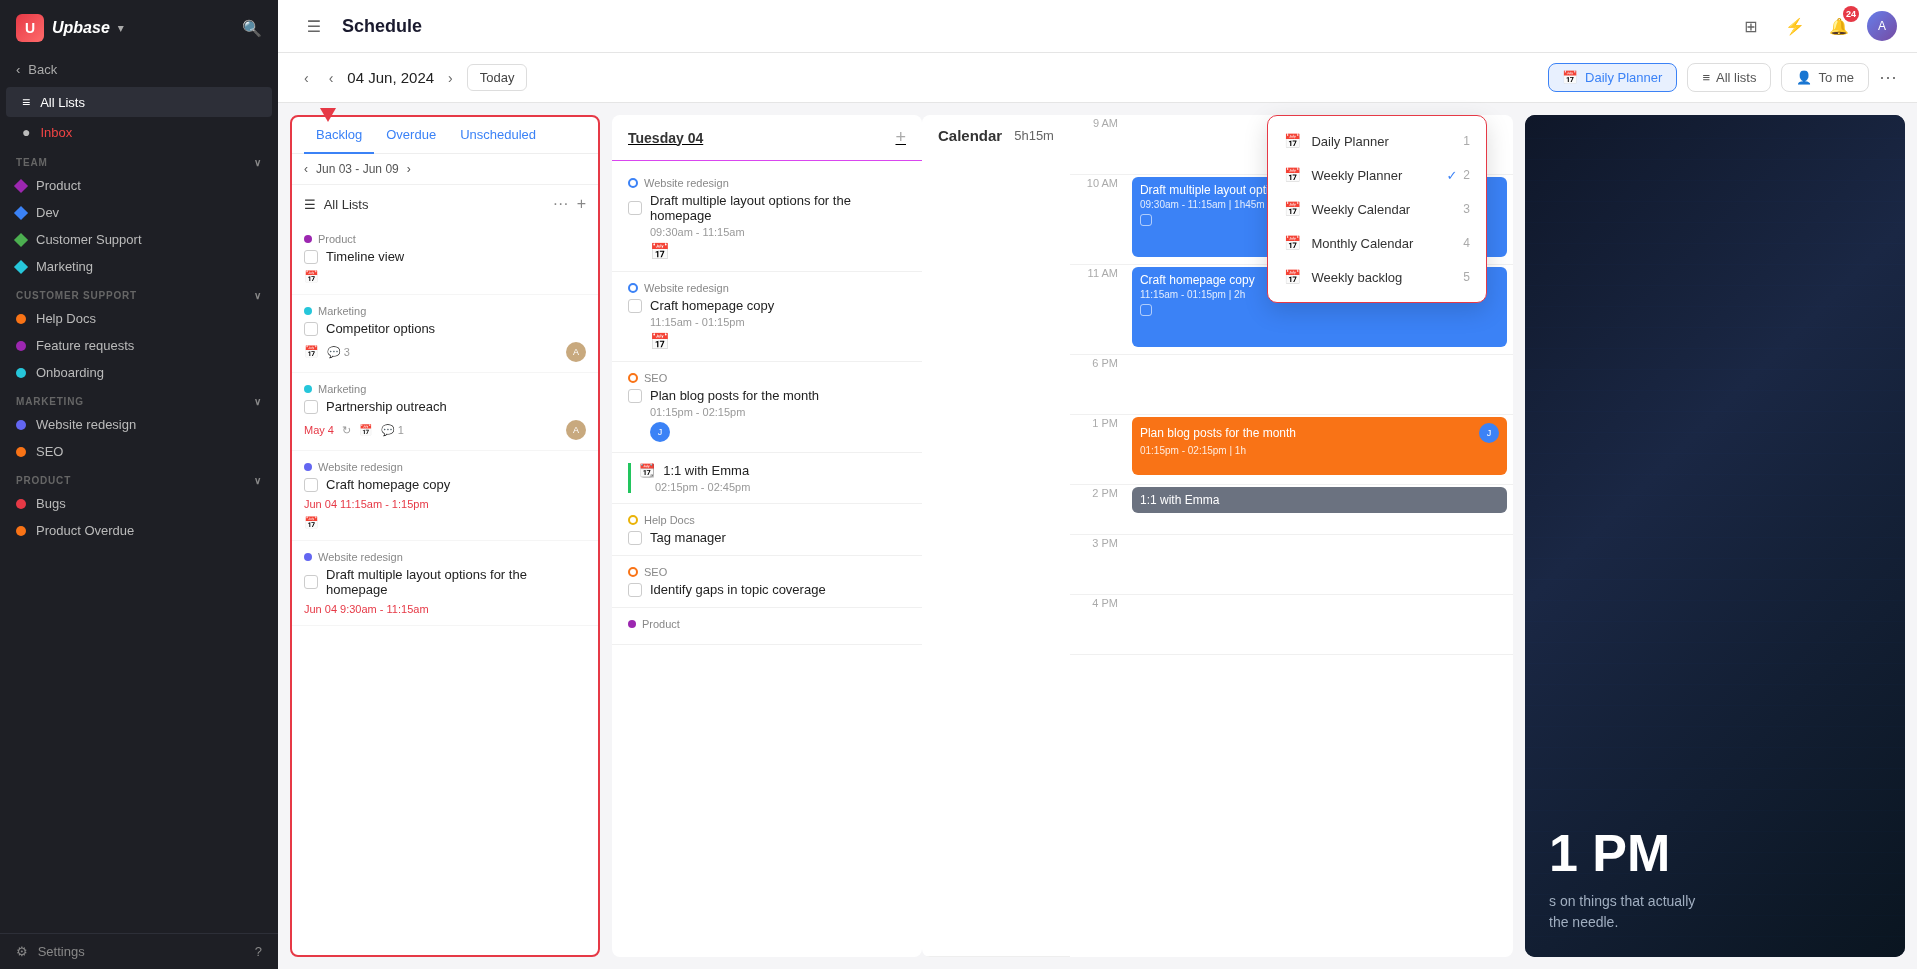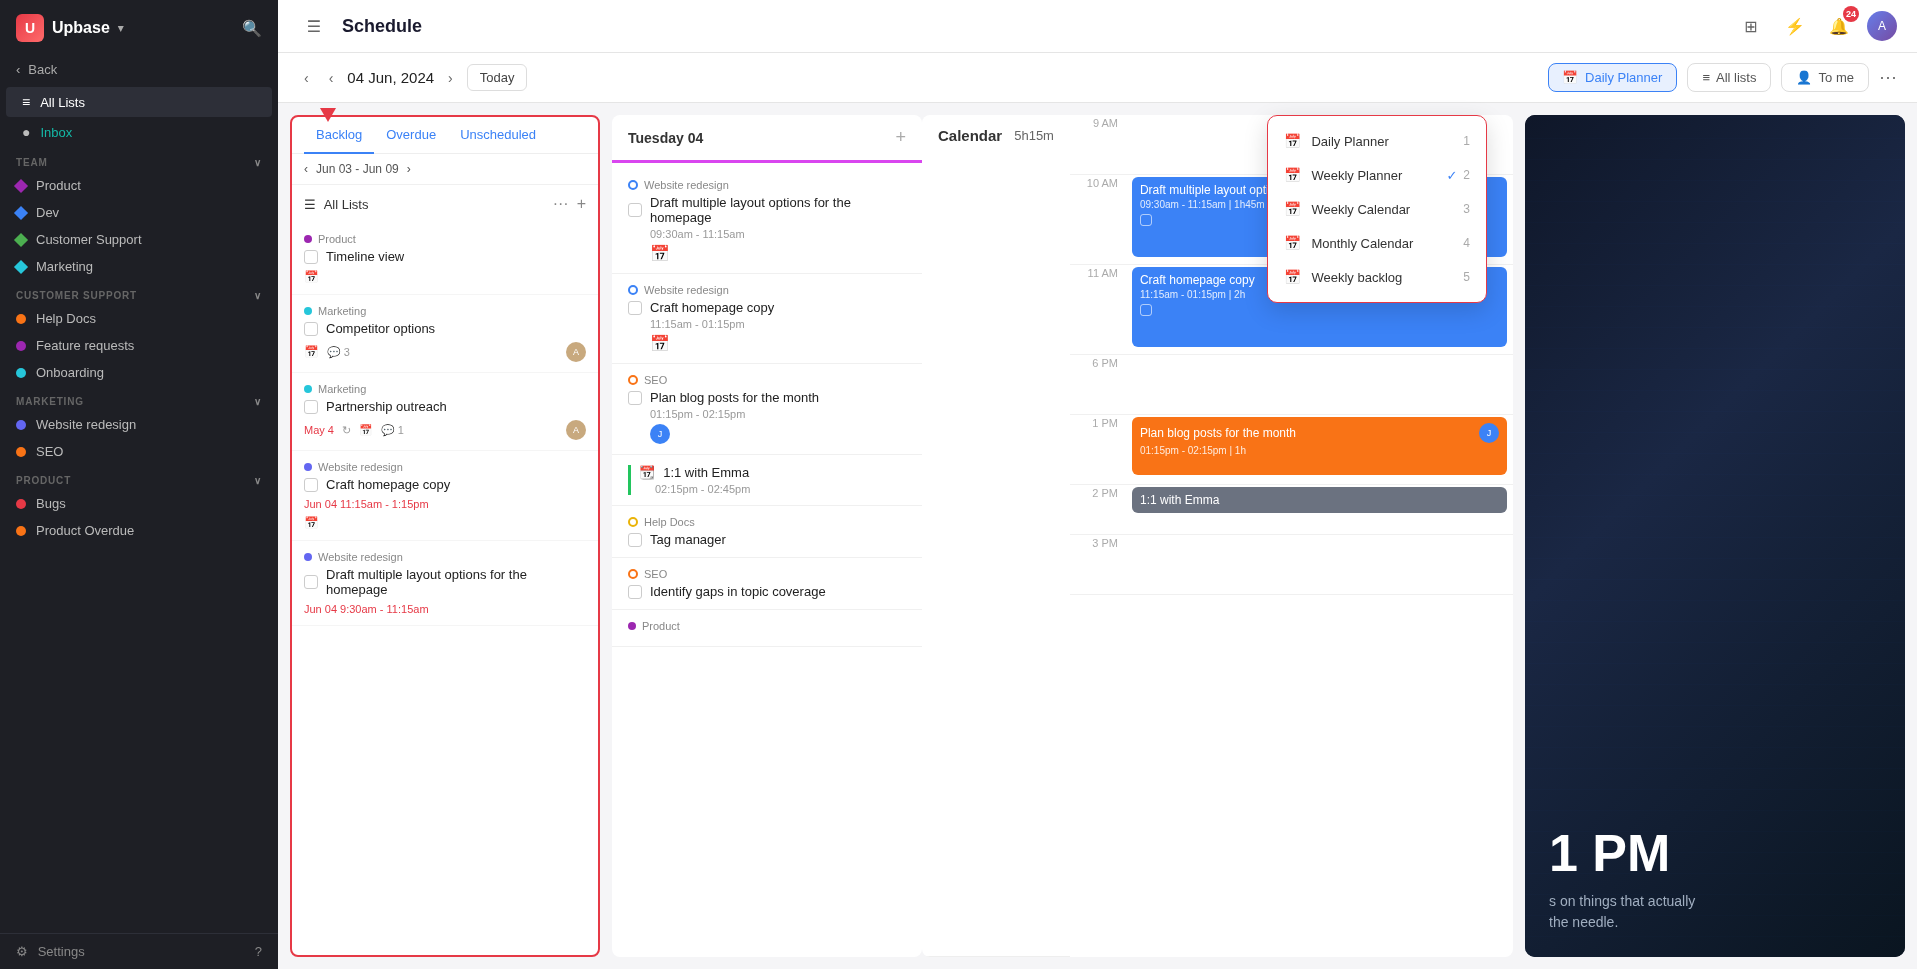--- a/index.html
+++ b/index.html
@@ -5,21 +5,21 @@
     * { box-sizing: border-box; margin: 0; padding: 0; }
     body { font-family: -apple-system, BlinkMacSystemFont, 'Segoe UI', sans-serif; background: #1a1a2e; overflow: hidden; width: 1917px; height: 969px; }
 
     .app-container { display: flex; width: 1917px; height: 969px; }
 
     
     .sidebar { width: 278px; background: #1e1f25; color: #ccc; display: flex; flex-direction: column; flex-shrink: 0; height: 100%; overflow-y: auto; }
     .sidebar-header { display: flex; align-items: center; justify-content: space-between; padding: 14px 16px; }
     .logo-area { display: flex; align-items: center; gap: 8px; }
     .logo-icon { width: 28px; height: 28px; background: linear-gradient(135deg, #e63946, #ff6b6b); border-radius: 6px; display: flex; align-items: center; justify-content: center; color: white; font-size: 14px; font-weight: bold; }
-    .logo-text { color: #fff; font-size: 16px; font-weight: 600; display: flex; align-items: center; gap: 4px; }
+    .logo-text { color: #fff; font-size: 16px; font-weight: 600; display: flex; align-items: center; gap: 4px; font-style: italic; }
     .search-icon-btn { color: #888; cursor: pointer; font-size: 16px; }
     .sidebar-back { display: flex; align-items: center; gap: 8px; padding: 6px 16px 10px; color: #aaa; font-size: 13px; cursor: pointer; }
     .sidebar-nav-item { display: flex; align-items: center; gap: 10px; padding: 7px 16px; font-size: 13px; color: #bbb; cursor: pointer; border-radius: 4px; margin: 0 6px; }
     .sidebar-nav-item.active { background: #2d2f38; color: #fff; }
     .nav-icon { font-size: 14px; }
     .sidebar-section { padding: 10px 16px 4px; font-size: 10px; font-weight: 600; color: #666; letter-spacing: 0.08em; display: flex; align-items: center; justify-content: space-between; }
     .sidebar-section-toggle { cursor: pointer; color: #888; }
     .sidebar-team-item { display: flex; align-items: center; gap: 10px; padding: 6px 16px; font-size: 13px; color: #bbb; cursor: pointer; }
     .dot { width: 10px; height: 10px; border-radius: 50%; flex-shrink: 0; }
     .diamond { width: 10px; height: 10px; background: #4fc3f7; transform: rotate(45deg); flex-shrink: 0; }
@@ -71,21 +71,21 @@
     .backlog-item-header { display: flex; align-items: center; gap: 6px; font-size: 11px; color: #888; margin-bottom: 4px; }
     .backlog-item-title { display: flex; align-items: center; gap: 8px; font-size: 13px; color: #222; font-weight: 400; }
     .backlog-item-meta { display: flex; align-items: center; gap: 8px; margin-top: 6px; font-size: 11px; color: #999; }
     .backlog-item-meta .date-red { color: #e63946; }
     .cb { width: 14px; height: 14px; border: 1.5px solid #ccc; border-radius: 3px; flex-shrink: 0; }
     .calendar-icon-sm { font-size: 12px; color: #e63946; }
     .user-avatar-sm { width: 20px; height: 20px; border-radius: 50%; overflow: hidden; background: #c8a97e; flex-shrink: 0; display: flex; align-items: center; justify-content: center; font-size: 9px; color: white; }
 
     
     .tuesday-panel { width: 310px; background: #fff; border-radius: 8px; margin: 12px 0; display: flex; flex-direction: column; overflow: hidden; flex-shrink: 0; }
-    .tuesday-header { display: flex; align-items: center; justify-content: space-between; padding: 12px 16px; border-bottom: 3px solid #d946ef; }
+    .tuesday-header { display: flex; align-items: center; justify-content: space-between; padding: 12px 16px; border-bottom: 1px solid #d946ef; text-decoration: underline; }
     .tuesday-title { font-size: 14px; font-weight: 600; color: #333; }
     .add-btn { background: none; border: none; color: #aaa; font-size: 18px; cursor: pointer; }
     .tuesday-items { flex: 1; overflow-y: auto; padding: 6px 0; }
     .tuesday-item { padding: 10px 16px; border-bottom: 1px solid #f0f0f0; }
     .tuesday-item-category { display: flex; align-items: center; gap: 6px; font-size: 11px; color: #888; margin-bottom: 4px; }
     .circle-indicator { width: 10px; height: 10px; border-radius: 50%; border: 2px solid; flex-shrink: 0; }
     .circle-blue { border-color: #3b82f6; }
     .tuesday-item-title { display: flex; align-items: center; gap: 8px; font-size: 13px; color: #222; }
     .tuesday-item-time { font-size: 11px; color: #999; margin-top: 3px; padding-left: 22px; }
     .tuesday-item-icons { display: flex; align-items: center; gap: 6px; margin-top: 4px; padding-left: 22px; }
@@ -144,21 +144,21 @@
       <span>‹</span>
       <span>Back</span>
     </div>
 
     <div class="sidebar-nav-item active">
       <span class="nav-icon">≡</span>
       <span>All Lists</span>
     </div>
     <div class="sidebar-nav-item">
       <span class="nav-icon">●</span>
-      <span style="color:#14b8a6;">Inbox</span>
+      <span style="color:#ef4444;">Inbox</span>
     </div>
 
     <div class="sidebar-section">
       <span>TEAM</span>
       <span class="sidebar-section-toggle">∨</span>
     </div>
 
     <div class="sidebar-team-item">
       <div class="diamond diamond-purple"></div>
       <span>Product</span>
@@ -535,20 +535,24 @@
                 <div class="cal-event-title">1:1 with Emma</div>
               </div>
             </div>
           </div>
 
           <div class="time-row">
             <div class="time-label">3 PM</div>
             <div class="time-content"></div>
           </div>
 
+          <div class="time-row">
+            <div class="time-label">4 PM</div>
+            <div class="time-content"></div>
+          </div>
         </div>
       </div>
 
       <div class="right-promo">
         <div class="promo-bg"></div>
         <div class="promo-code-overlay"></div>
         <div class="promo-content">
           <div class="promo-time">1 PM</div>
           <div class="promo-text">
             <span>s on things that actually</span><br>

